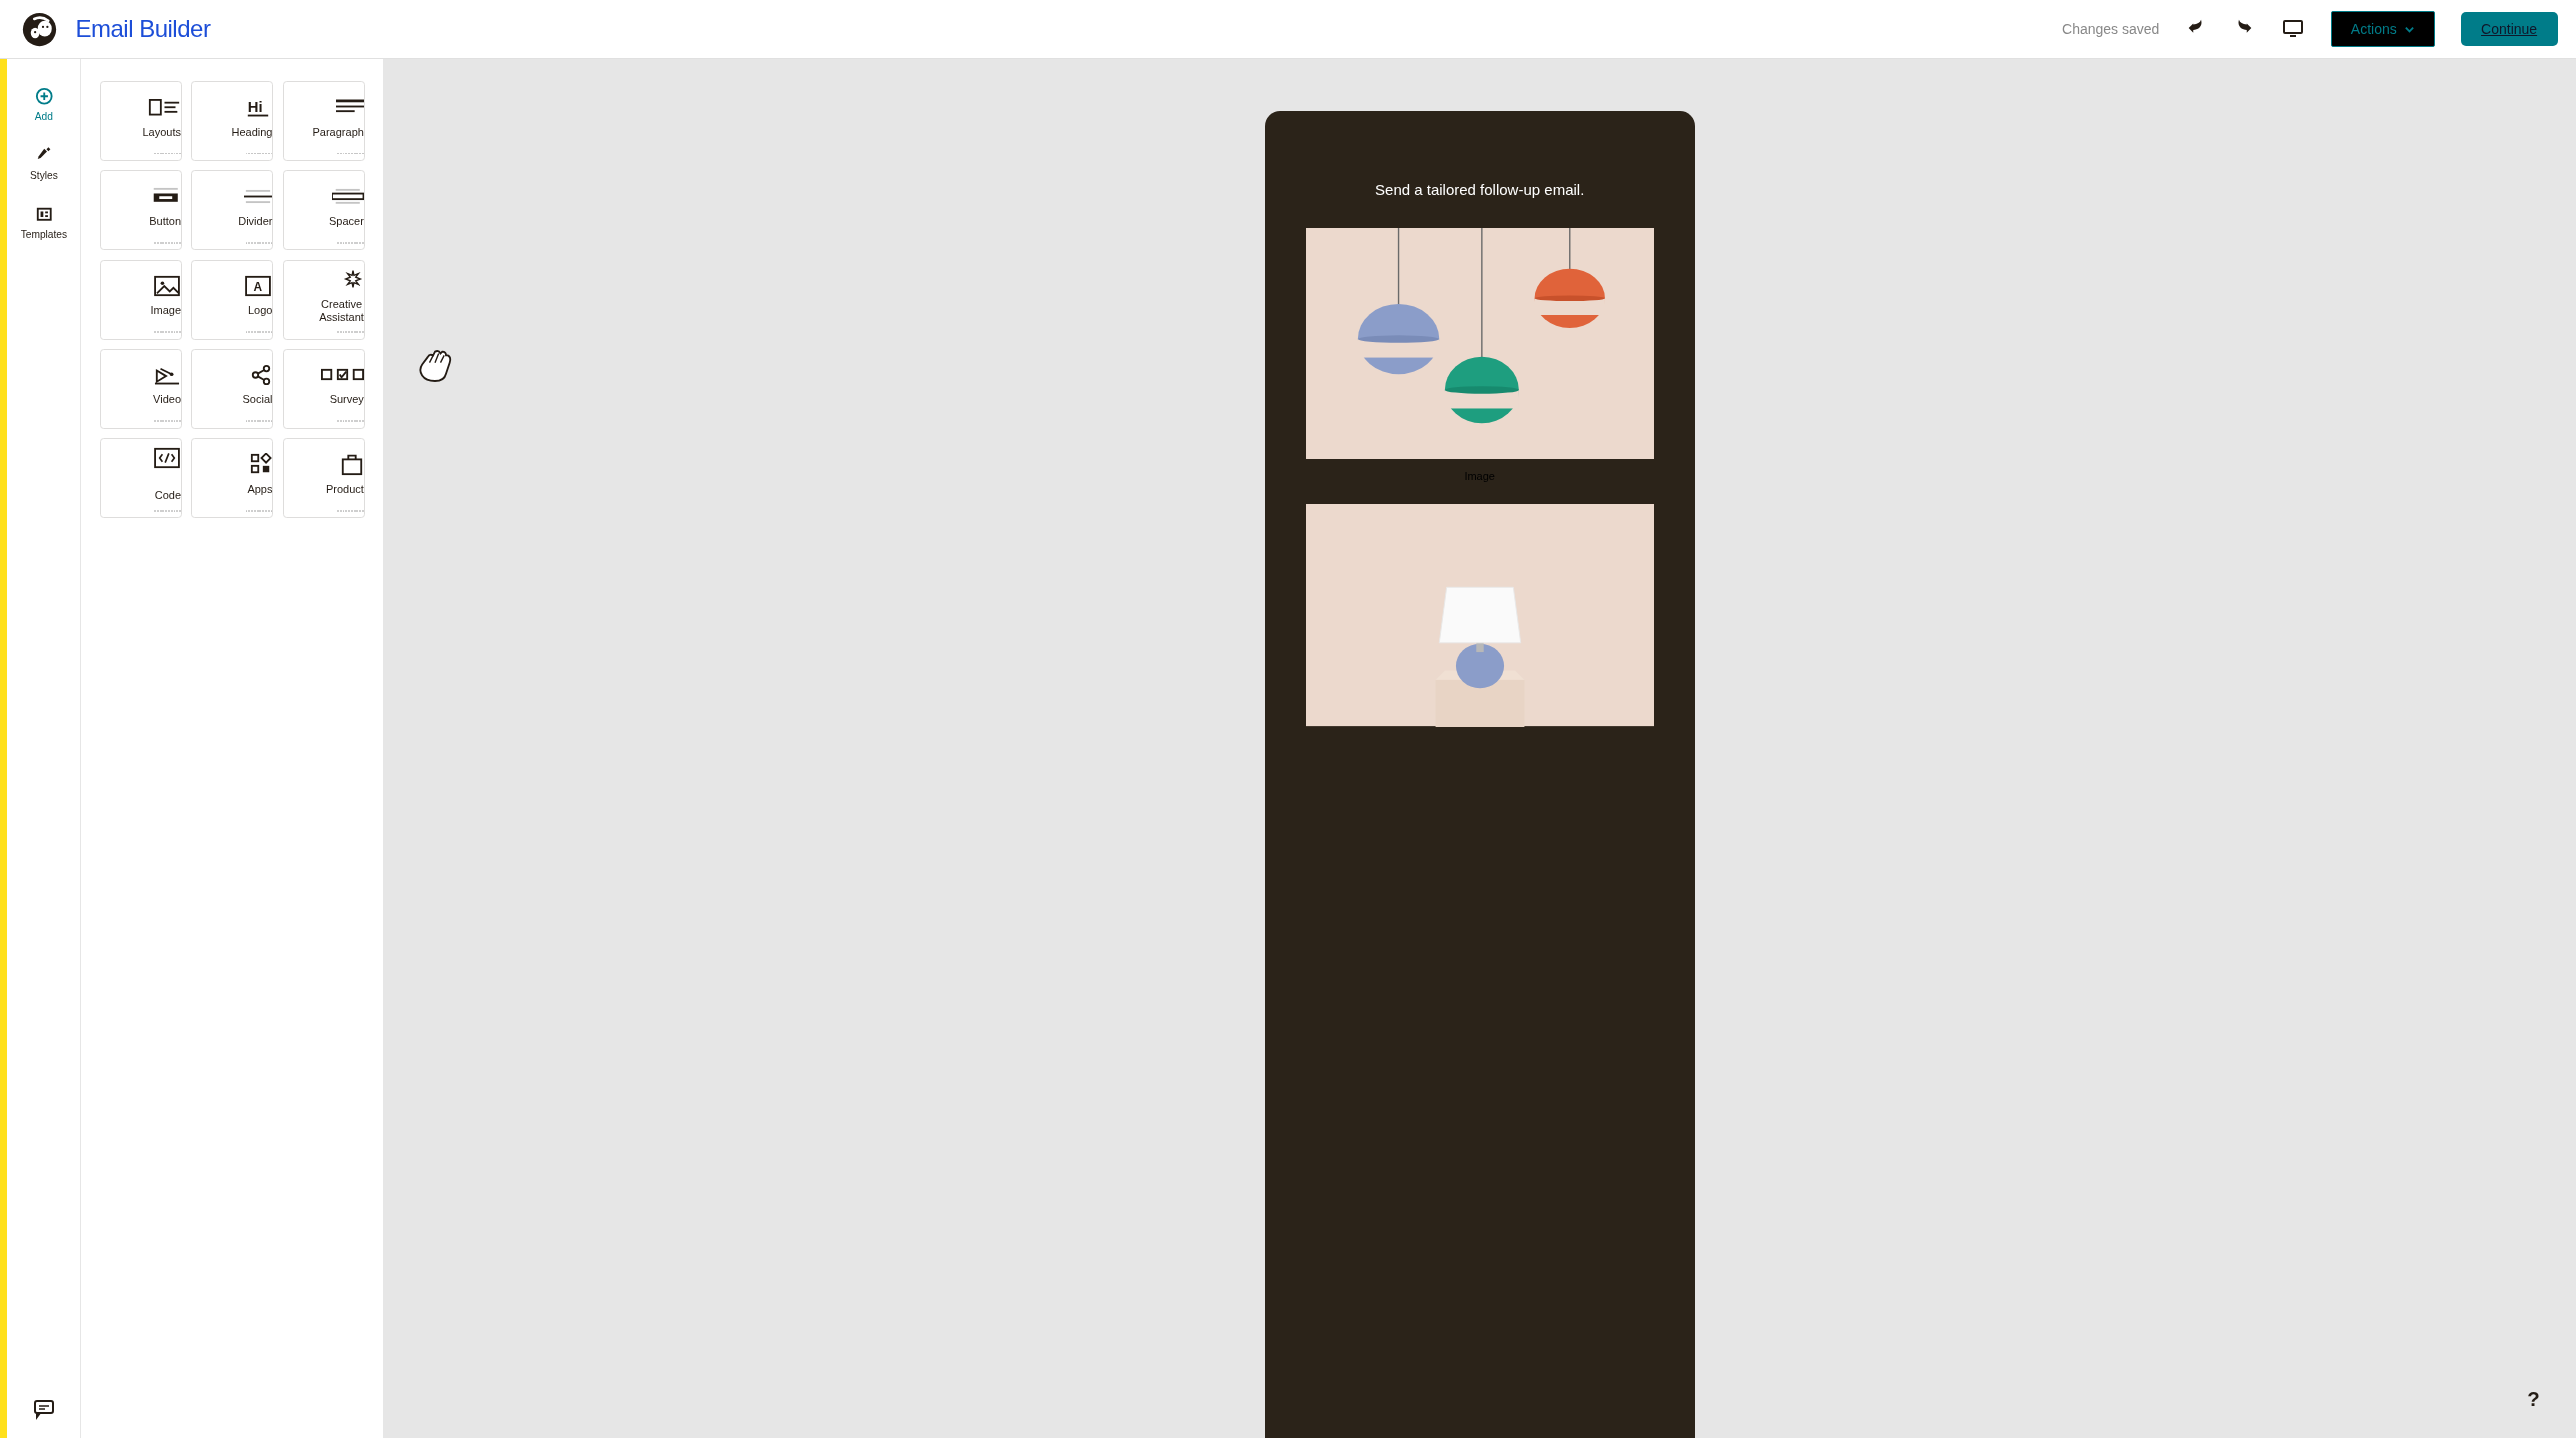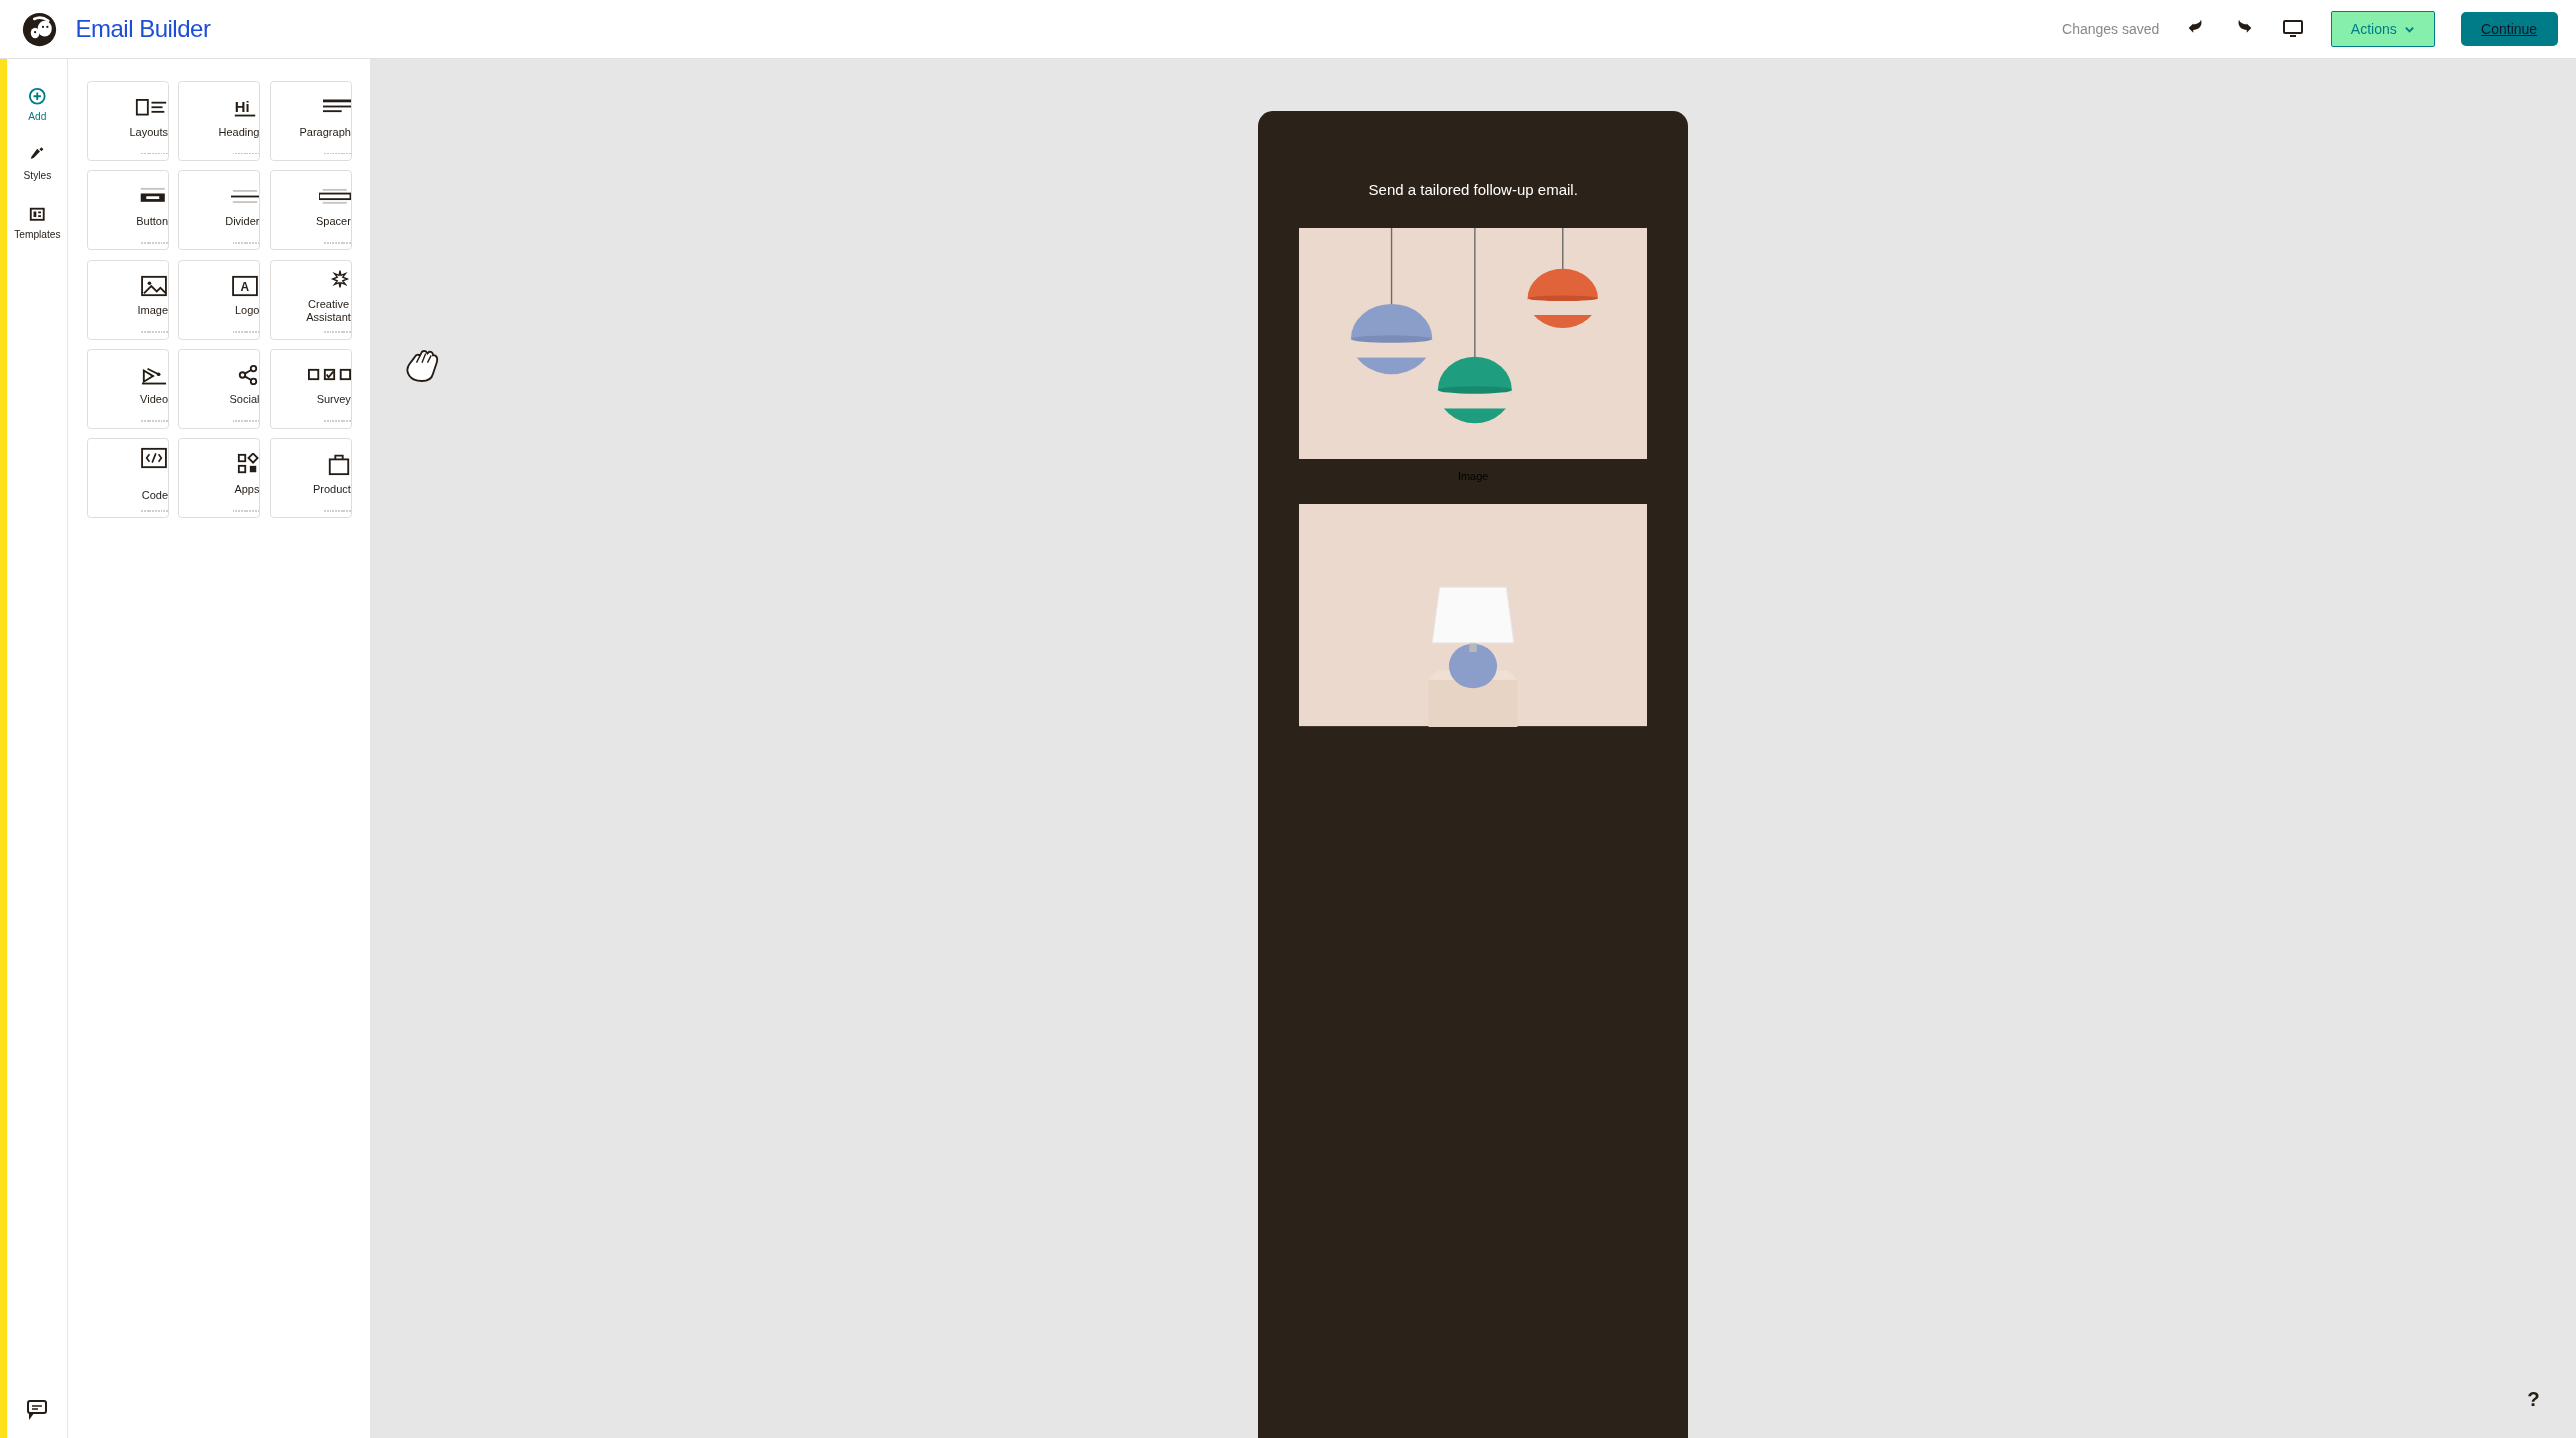--- a/index.html
+++ b/index.html
@@ -11,35 +11,35 @@
     display: flex; align-items: center; height: 59px;
     border-bottom: 0.9px solid #e0e0e0; padding: 0 18.5px 0 22px;
     flex-shrink: 0; background: #fff;
   }
   .logo { width: 35px; height: 35px; margin-right: 18.5px; }
   .title { font-size: 24px; font-weight: 400; color: #1d4ed8; letter-spacing: -0.5px; }
   .header-right { margin-left: auto; display: flex; align-items: center; gap: 26px; }
   .saved-text { color: #888; font-size: 14px; }
   .icon-btn { cursor: pointer; display: flex; align-items: center; justify-content: center; }
   .actions-btn {
-    border: 0.9px solid #007c89; color: #007c89; background: #86efac;
+    border: 0.9px solid #007c89; color: #007c89; background: #000000;
     padding: 9.3px 18.5px; font-size: 14px; border-radius: 1.9px;
     display: flex; align-items: center; gap: 7.4px; cursor: pointer;
   }
   .continue-btn {
     background: #007c89; color: #0f172a; border: none;
     padding: 9.3px 20.4px; font-size: 14px; border-radius: 5px;
     text-decoration: underline; cursor: pointer;
   }
 
   
   .main { display: flex; flex: 1; overflow: hidden; }
   .yellow-strip { width: 7.4px; background: #ffe01b; flex-shrink: 0; }
   .rail {
-    width: 61px; background: #fff; border-right: 0.9px solid #e6e6e6;
+    width: 74px; background: #fff; border-right: 0.9px solid #e6e6e6;
     display: flex; flex-direction: column; align-items: center;
     padding-top: 16.7px; flex-shrink: 0; position: relative;
   }
   .rail-item {
     width: 100%; display: flex; flex-direction: column; align-items: center;
     padding: 11px 0 13px; cursor: pointer; font-size: 10.2px; color: #241c15;
   }
   .rail-item.active { color: #007c89; }
   .rail-item svg { margin-bottom: 5.6px; }
   .rail-bottom { margin-top: auto; margin-bottom: 18.5px; }

